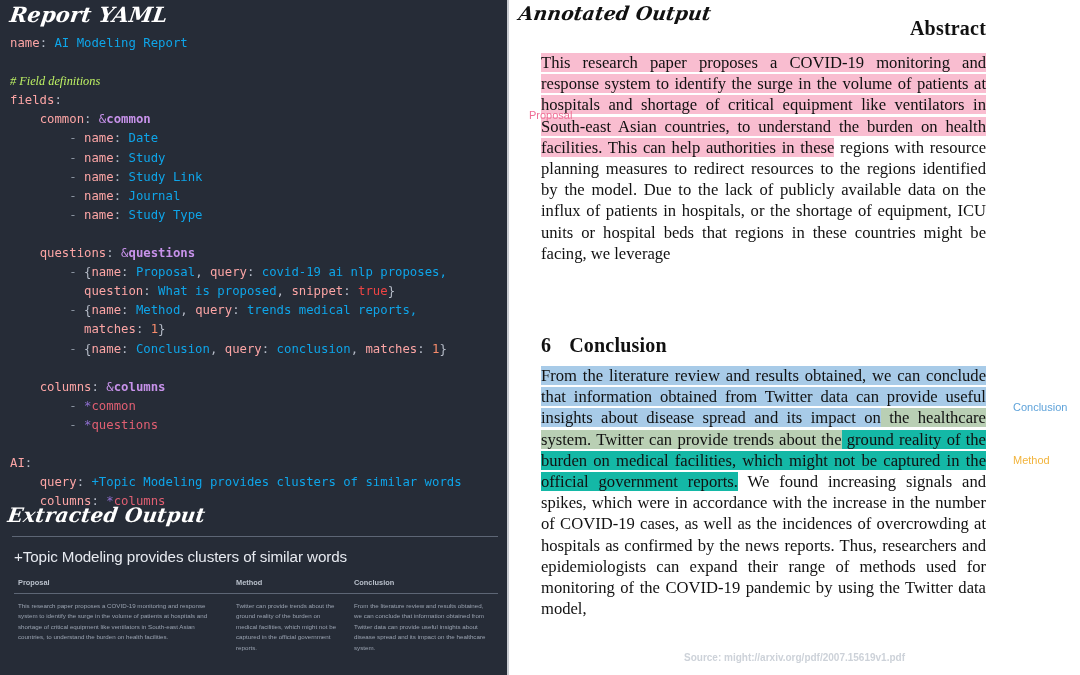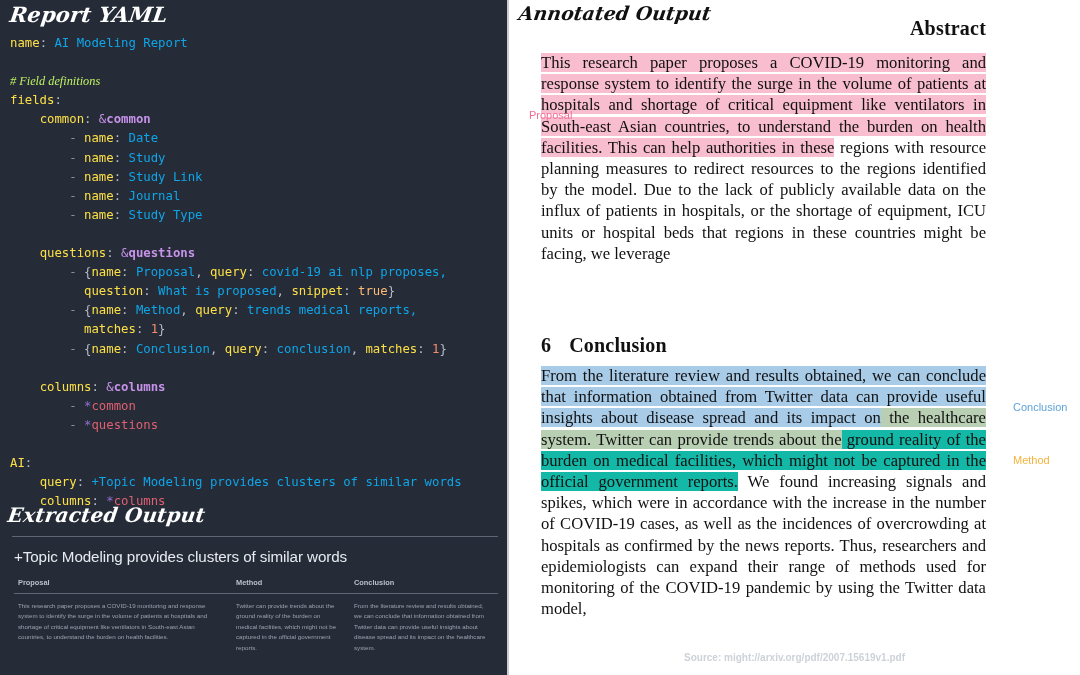--- a/index.html
+++ b/index.html
@@ -51,31 +51,31 @@
     position: absolute;
     left: 10px;
     top: 34px;
     width: 560px;
     font-family: "DejaVu Sans Mono", monospace;
     font-size: 12.3px;
     line-height: 19.1px;
     white-space: pre;
     color: #cfd3dc;
   }
-  .y-key      { color: #fde047; }
+  .y-key      { color: #fca5a5; }
   .y-str      { color: #0ea5e9; }
   .y-comment  { color: #bef264; font-style: italic; font-family: Liberation Serif, serif; }
   .y-anchor   { color: #c792ea; }
   .y-anchname { color: #c792ea; font-weight: bold; }
   .y-aliasmark{ color: #8f6fd0; }
   .y-alias    { color: #e05f72; }
   .y-dash     { color: #89929f; }
   .y-punct    { color: #b6bcc8; }
   .y-num      { color: #f78c6c; }
-  .y-bool     { color: #fdba74; }
+  .y-bool     { color: #ef4444; }
 
   
   #extracted-title {
     position: absolute;
     left: 8px;
     top: 503px;
     font-size: 20px;
     transform: skewX(-8deg);
   }
   #extracted-rule {

